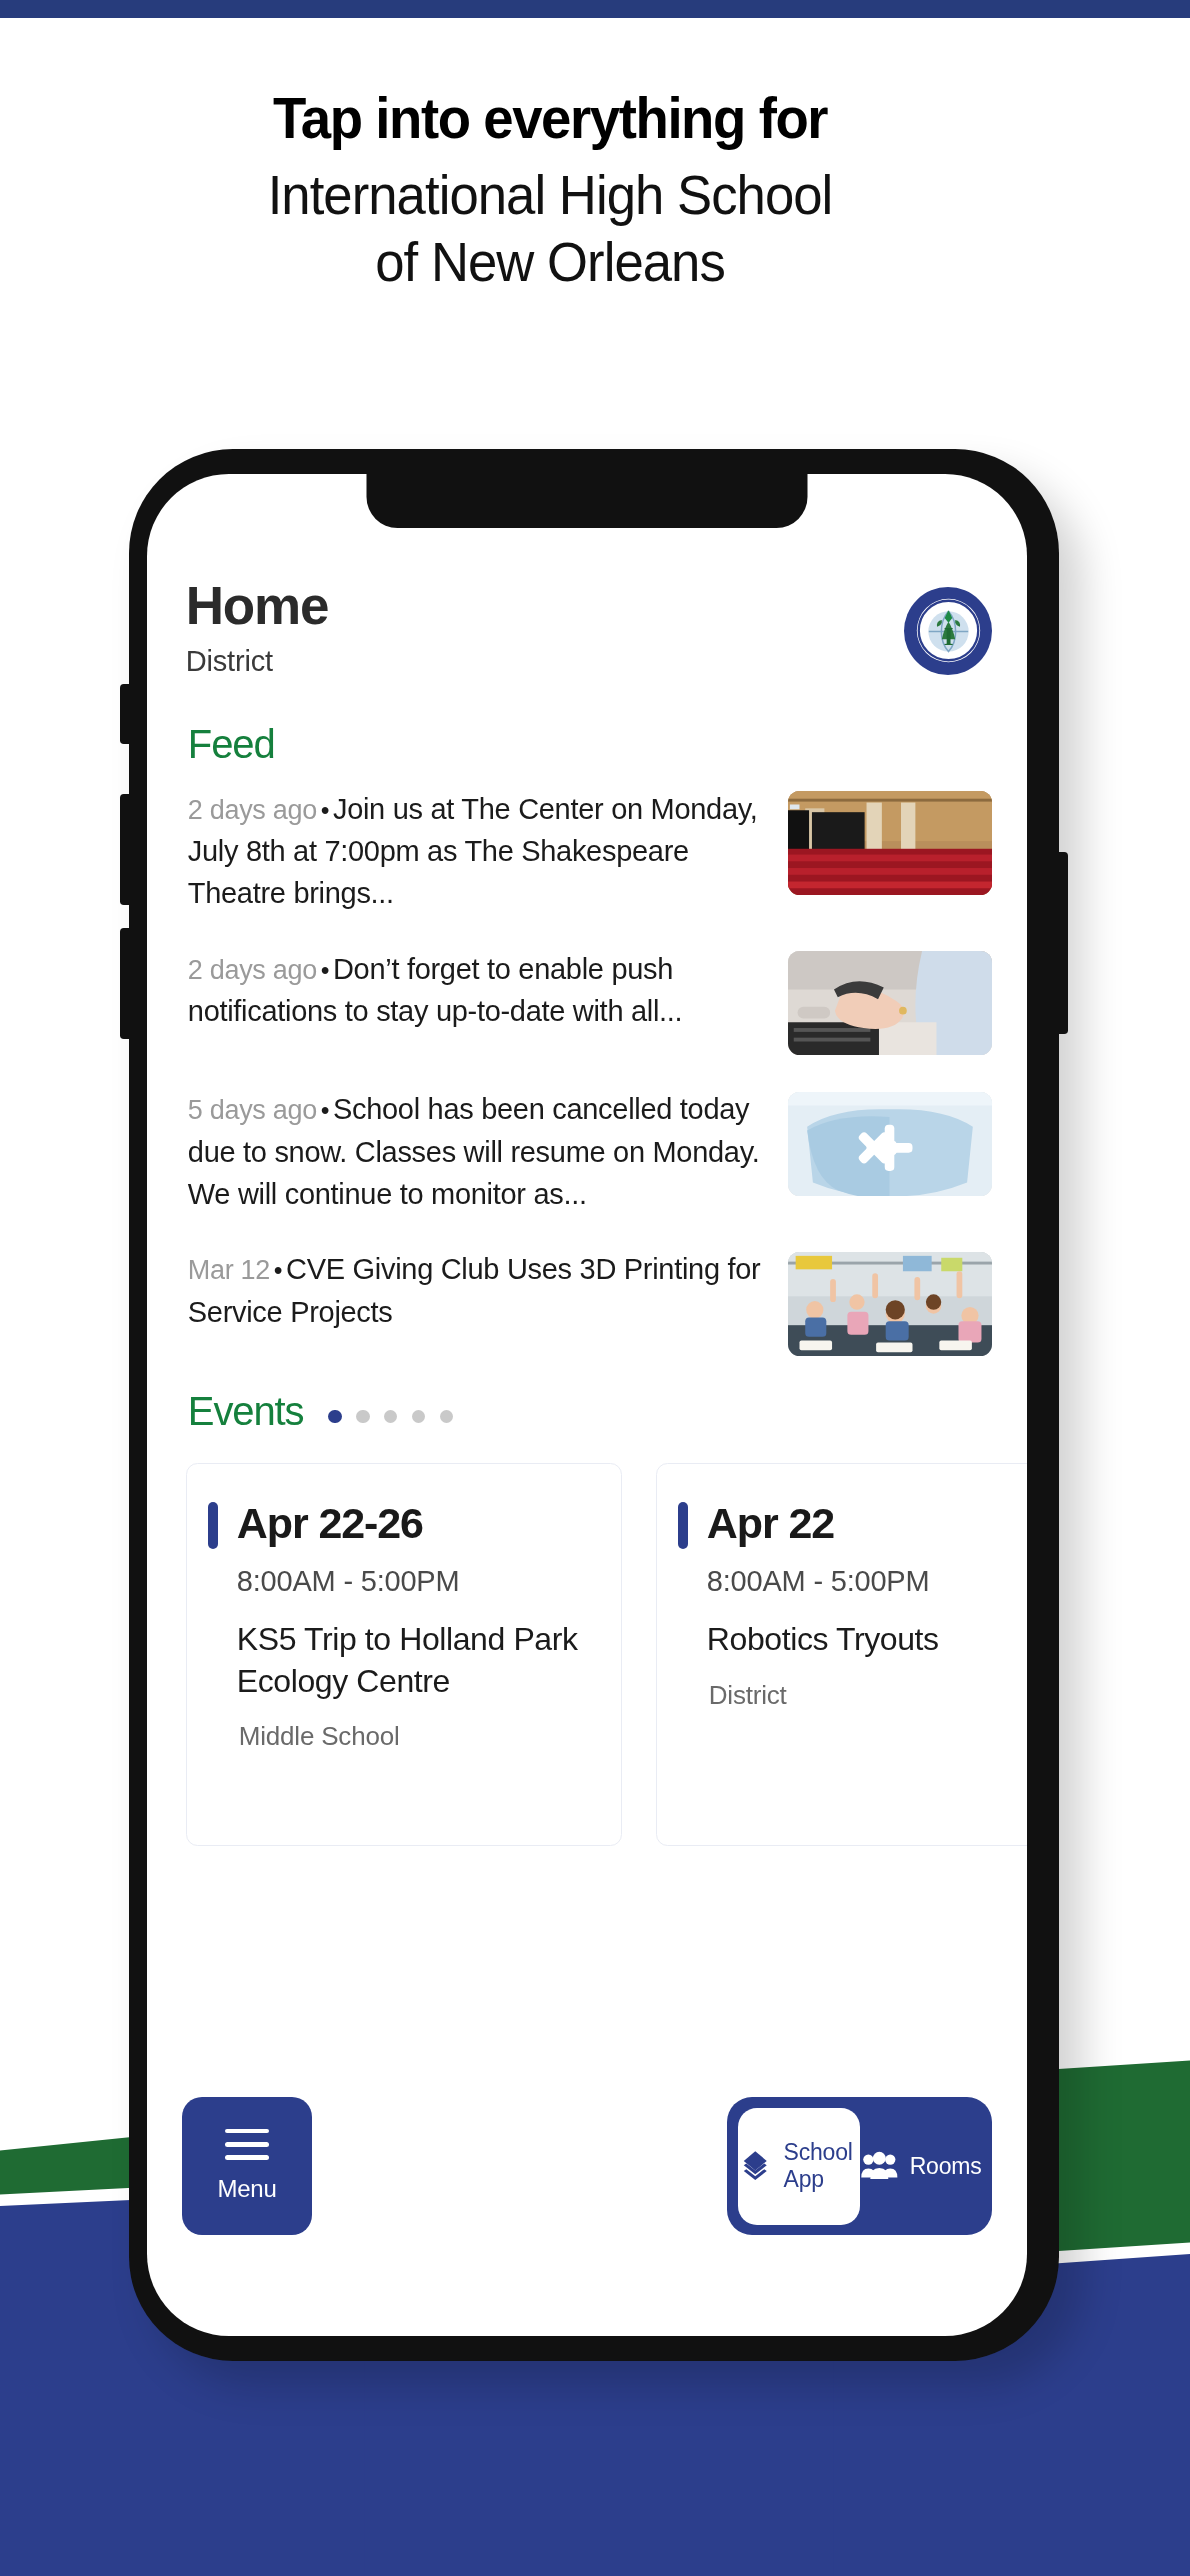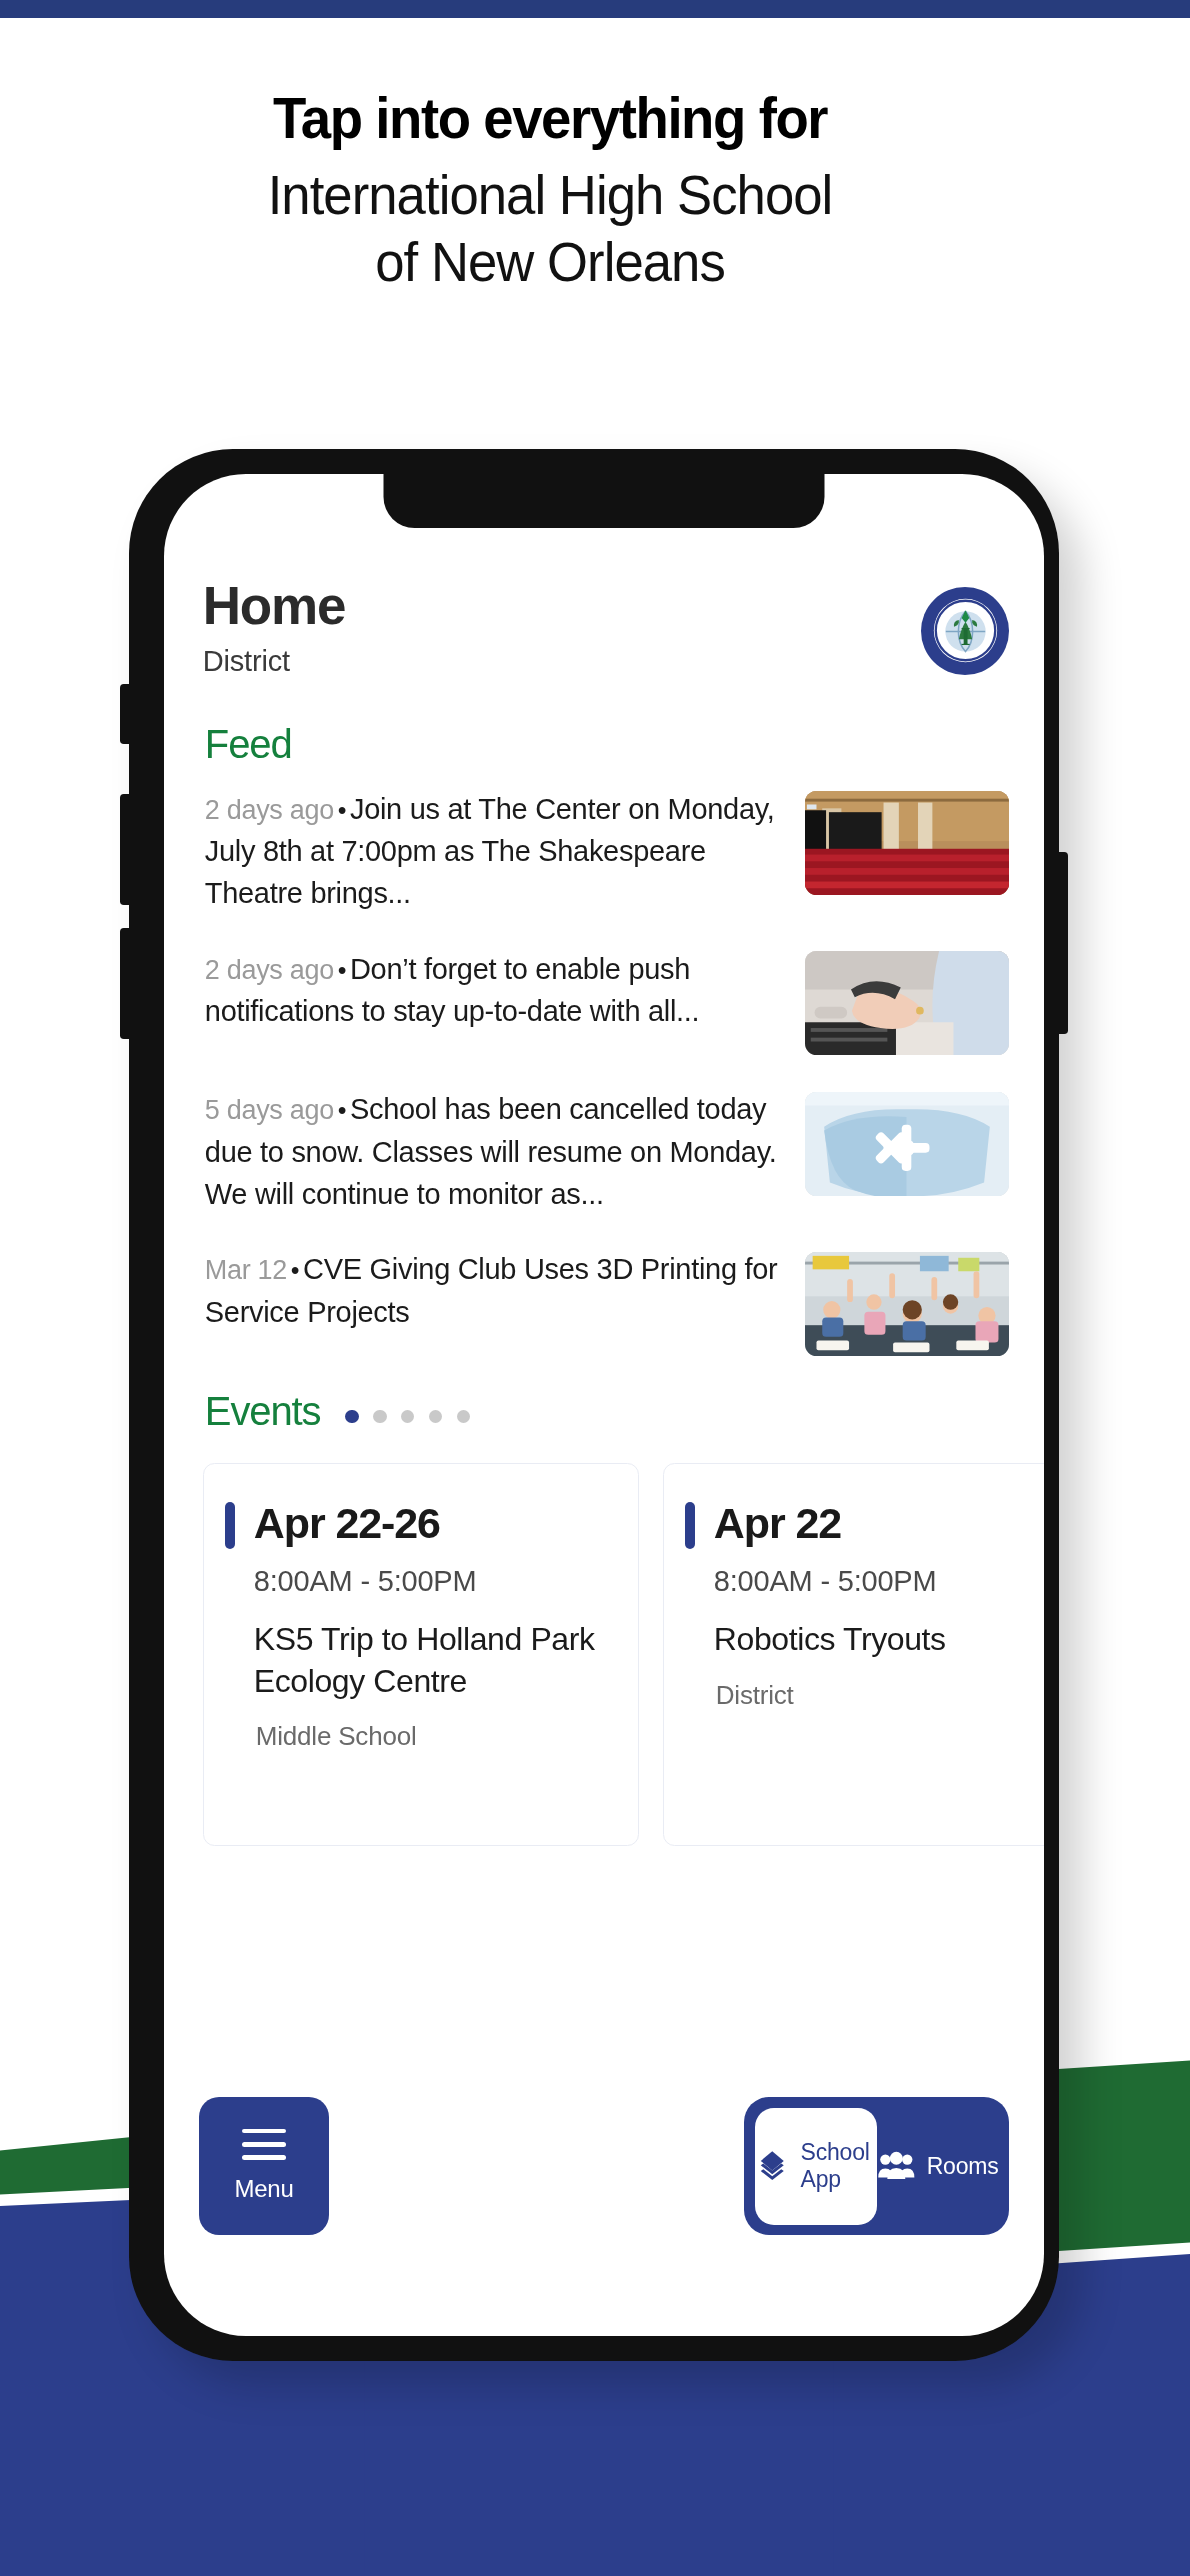--- a/index.html
+++ b/index.html
@@ -103,21 +103,21 @@
     right: -8.6px;
     top: 403px;
     width: 8.6px;
     height: 182px;
     background: #111111;
     border-radius: 0 3.8px 3.8px 0;
   }
 
   .phone-screen {
     position: absolute;
-    left: 35px; top: 25px;
+    left: 18px; top: 25px;
     width: 880px;
     height: 1862px;
     background: #ffffff;
     border-radius: 82px;
     overflow: hidden;
   }
   .notch {
     position: absolute;
     top: 0; left: 50%;
     transform: translateX(-50%);
@@ -221,21 +221,21 @@
     gap: 25px;
     margin-top: 31px;
     padding-left: 5.8px;
   }
   .dots { display: flex; gap: 14.4px; align-items: center; margin-top: 9.6px; }
   .dot { width: 13.4px; height: 13.4px; border-radius: 50%; background: #c9c9c9; }
   .dot.active { background: #2C3E8C; }
 
   .events-row {
     display: flex;
-    gap: 24px;
+    gap: 34px;
     margin-top: 29px;
     padding-left: 3.8px;
   }
   .event-card {
     width: 436px;
     flex: none;
     border: 1.9px solid #e9ecf4;
     border-radius: 11.5px;
     padding: 35px 29px 29px 29px;
     background: #fff;

